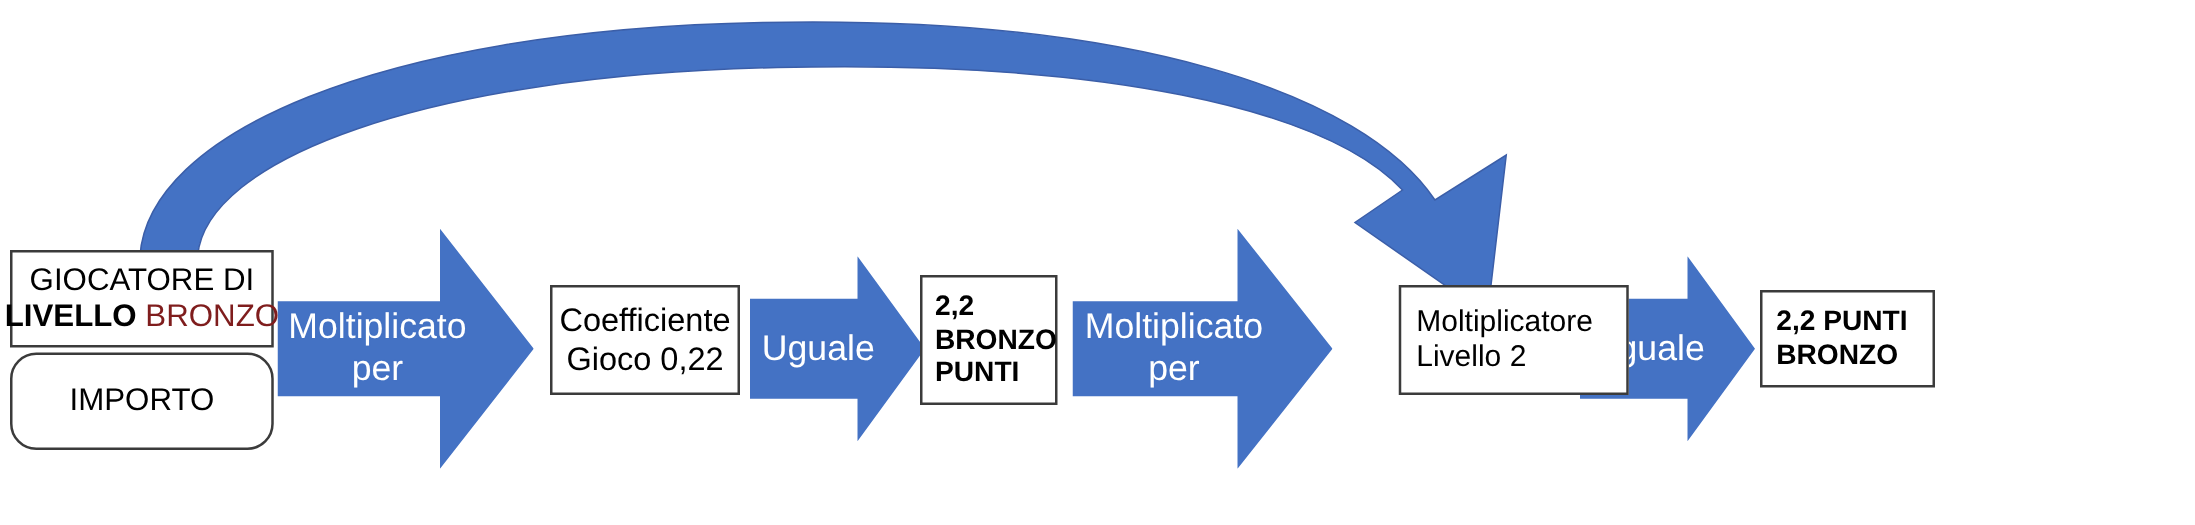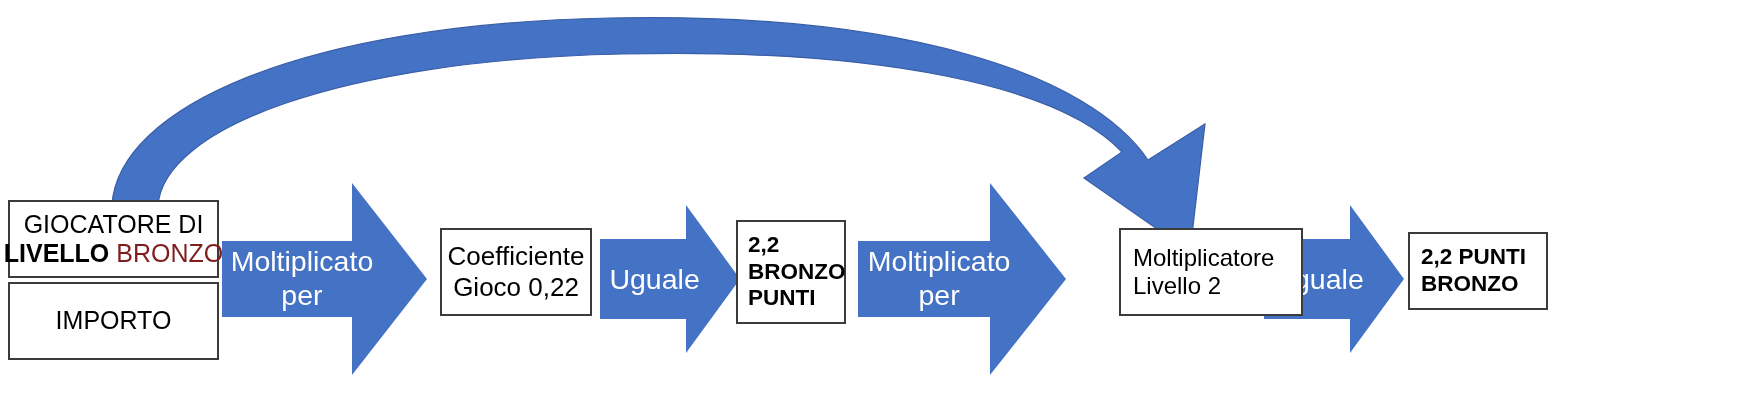--- a/index.html
+++ b/index.html
@@ -103,21 +103,21 @@
   </svg>
 
   <div class="node-box" style="left:8px; top:200px; width:211px; height:78px;">
     <span class="node-line t-25">GIOCATORE DI</span>
     <span class="node-line t-25">
       <b>LIVELLO</b>
       <span class="orange">BRONZO</span>
     </span>
   </div>
 
-  <div class="node-box" style="left:8px; top:282px; width:211px; height:78px;">
+  <div class="node-box" style="left:8px; top:282px; width:211px; height:78px;border-radius:21px;">
     <span class="node-line t-25">IMPORTO</span>
   </div>
 
   <div class="arrow-shape" style="left:222px; top:183px; width:205px; height:192px;">
     <svg class="arrow-bg" viewBox="0 0 205 192" preserveAspectRatio="none">
       <polygon points="0,58 130,58 130,0 205,96 130,192 130,134 0,134" fill="#4472C4"></polygon>
     </svg>
     <span class="arrow-label t-28">
       <span class="node-line">Moltiplicato</span>
       <span class="node-line">per</span>

